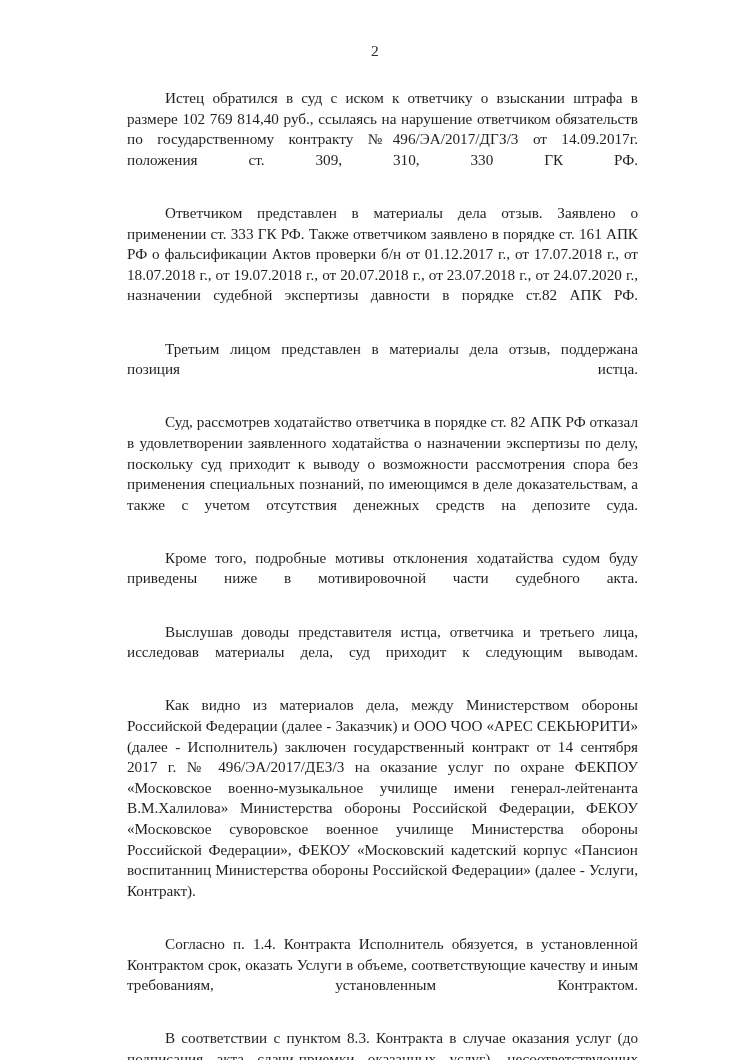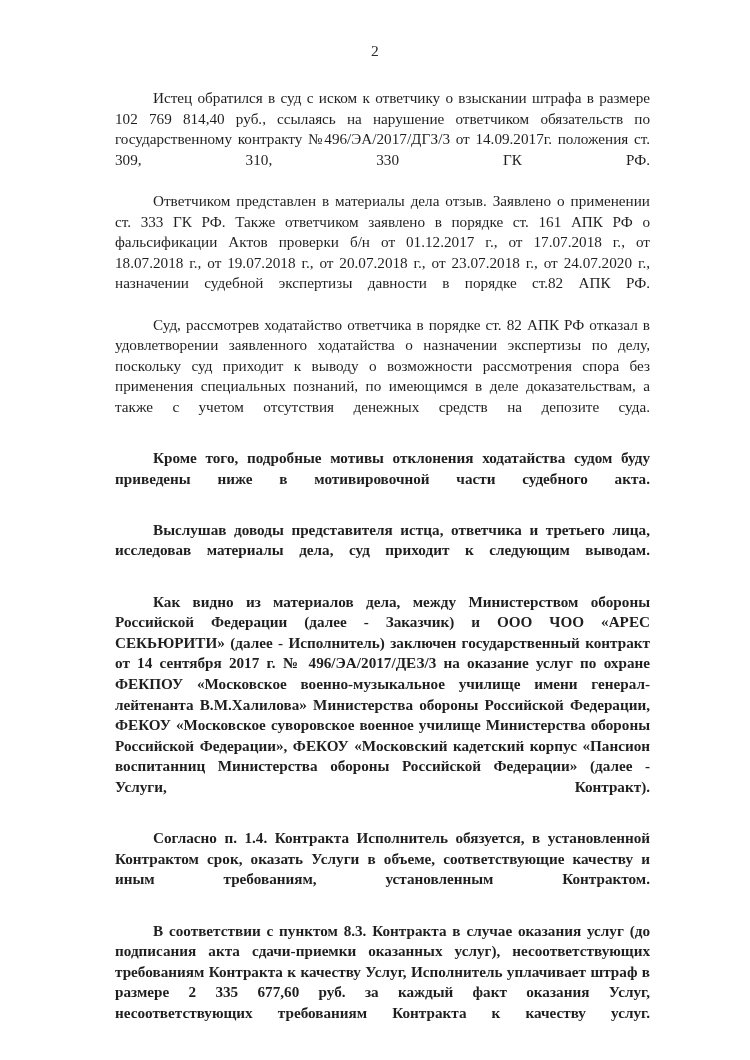--- a/index.html
+++ b/index.html
@@ -33,36 +33,35 @@
     color: #2b2b2b;
     letter-spacing: 0.2px;
   }
   .doc-body {
     position: absolute;
     left: 115px;
     top: 88px;
     width: 535px;
   }
   p.para {
-    margin: 0;
+    margin: 12px;
     text-indent: 38px;
     text-align: justify;
     font-size: 15.2px;
     line-height: 20.6px;
     color: #1f1f1f;
     -webkit-font-smoothing: antialiased;
     hyphens: none;
     word-spacing: 0.1px;
   }
   p.para.tight-top {
     margin-top: 0;
   }
   p.para.gap {
     margin-top: 10px;
-    font-weight: bold;
   }
   
   p.para::after {
     content: "";
     display: inline-block;
     width: 100%;
   }
 </style>
 </head>
 <body>
@@ -71,20 +70,21 @@
 
   <div class="page-number">2</div>
 
   <div class="doc-body">
 
     <p class="para tight-top">Истец обратился в суд с иском к ответчику о взыскании штрафа в размере 102 769 814,40 руб., ссылаясь на нарушение ответчиком обязательств по государственному контракту №496/ЭА/2017/ДГЗ/3 от 14.09.2017г. положения ст. 309, 310, 330 ГК РФ.</p>
 
     <p class="para">Ответчиком представлен в материалы дела отзыв. Заявлено о применении ст. 333 ГК РФ. Также ответчиком заявлено в порядке ст. 161 АПК РФ о фальсификации Актов проверки б/н от 01.12.2017 г., от 17.07.2018 г., от 18.07.2018 г., от 19.07.2018 г., от 20.07.2018 г., от 23.07.2018 г., от 24.07.2020 г., назначении судебной экспертизы давности в порядке ст.82 АПК РФ.</p>
 
 
+    <p class="para">Третьим лицом представлен в материалы дела отзыв, поддержана позиция истца.</p>
 
     <p class="para">Суд, рассмотрев ходатайство ответчика в порядке ст. 82 АПК РФ отказал в удовлетворении заявленного ходатайства о назначении экспертизы по делу, поскольку суд приходит к выводу о возможности рассмотрения спора без применения специальных познаний, по имеющимся в деле доказательствам, а также с учетом отсутствия денежных средств на депозите суда.</p>
 
     <p class="para gap">Кроме того, подробные мотивы отклонения ходатайства судом буду приведены ниже в мотивировочной части судебного акта.</p>
 
     <p class="para gap">Выслушав доводы представителя истца, ответчика и третьего лица, исследовав материалы дела, суд приходит к следующим выводам.</p>
 
     <p class="para gap">Как видно из материалов дела, между Министерством обороны Российской Федерации (далее - Заказчик) и ООО ЧОО «АРЕС СЕКЬЮРИТИ» (далее - Исполнитель) заключен государственный контракт от 14 сентября 2017 г. № 496/ЭА/2017/ДЕЗ/3 на оказание услуг по охране ФЕКПОУ «Московское военно-музыкальное училище имени генерал-лейтенанта В.М.Халилова» Министерства обороны Российской Федерации, ФЕКОУ «Московское суворовское военное училище Министерства обороны Российской Федерации», ФЕКОУ «Московский кадетский корпус «Пансион воспитанниц Министерства обороны Российской Федерации» (далее - Услуги, Контракт).</p>
 
     <p class="para gap">Согласно п. 1.4. Контракта Исполнитель обязуется, в установленной Контрактом срок, оказать Услуги в объеме, соответствующие качеству и иным требованиям, установленным Контрактом.</p>

